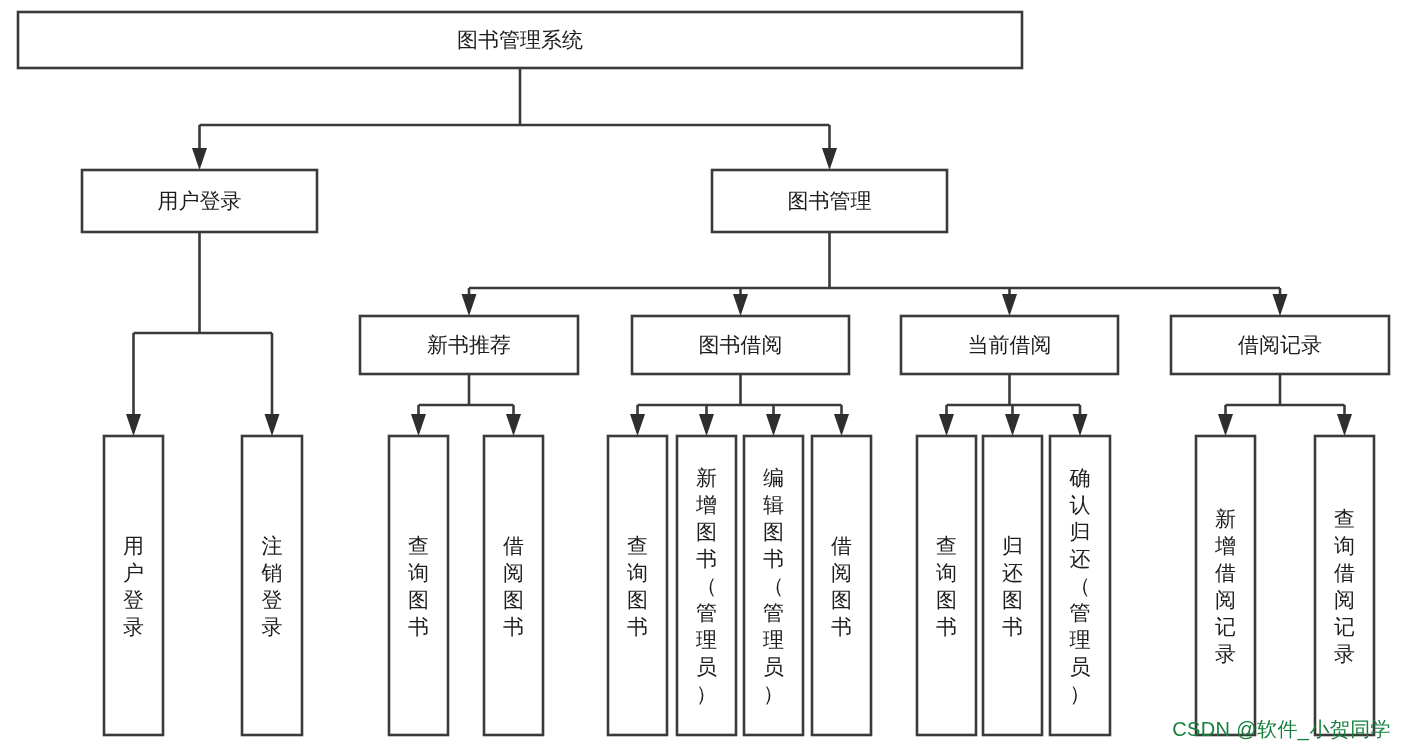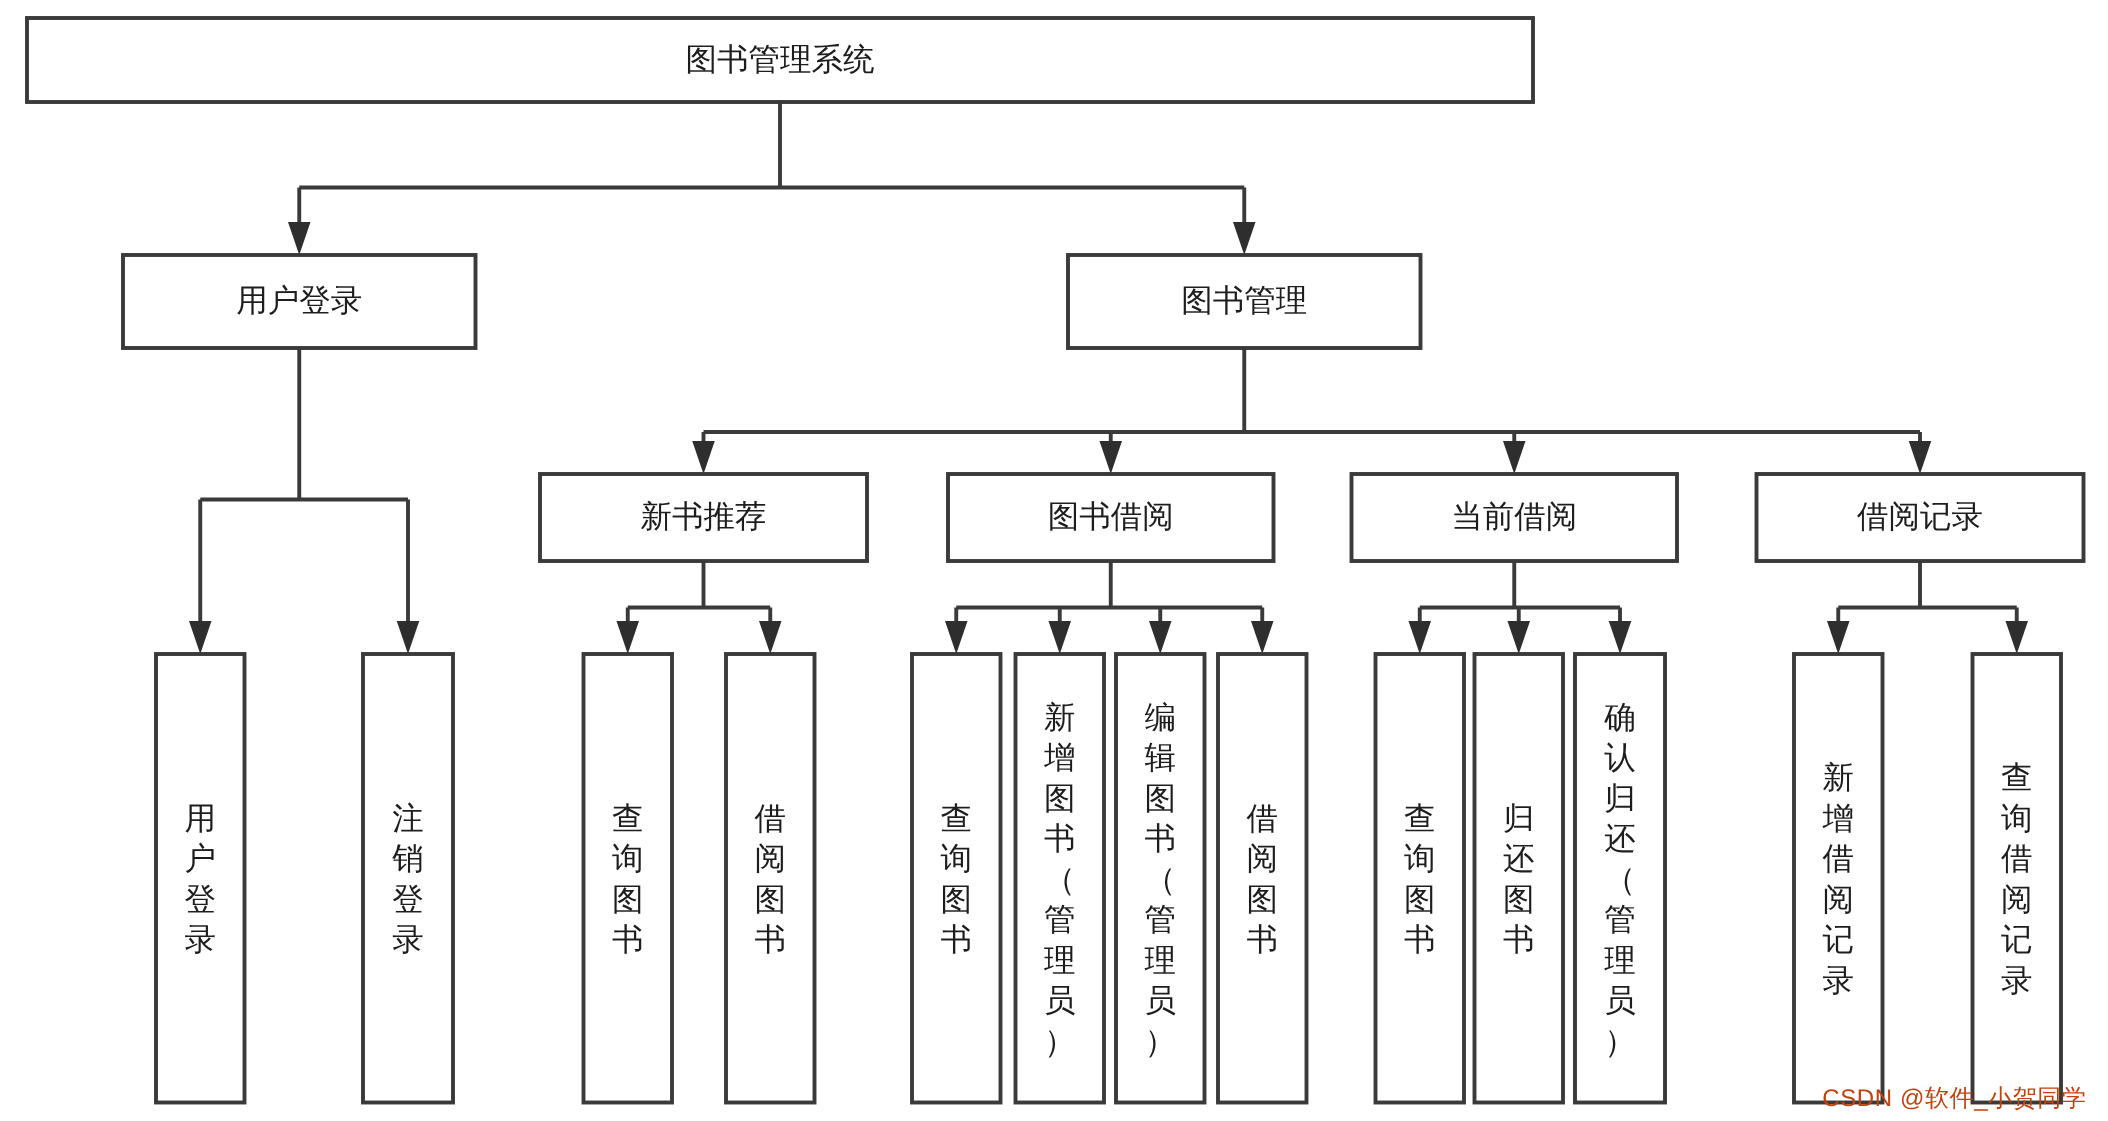--- a/index.html
+++ b/index.html
@@ -53,22 +53,22 @@
     font-family: "Liberation Sans", "DejaVu Sans", sans-serif;
     font-size: 21px;
     fill: #1d1d1d;
     text-anchor: middle;
   }
   .watermark {
     position: absolute;
     right: 14px;
     bottom: 4px;
     font-family: "Liberation Sans", "DejaVu Sans", sans-serif;
-    font-size: 16px;
-    color: #c2410c;
+    font-size: 20px;
+    color: #15803d;
     white-space: nowrap;
     letter-spacing: 0.4px;
   }
 </style>
 </head>
 <body>
 
 <div id="diagram-root">
   <svg class="flow" viewBox="0 0 1405 747" xmlns="http://www.w3.org/2000/svg">
     <g id="edges-layer">

